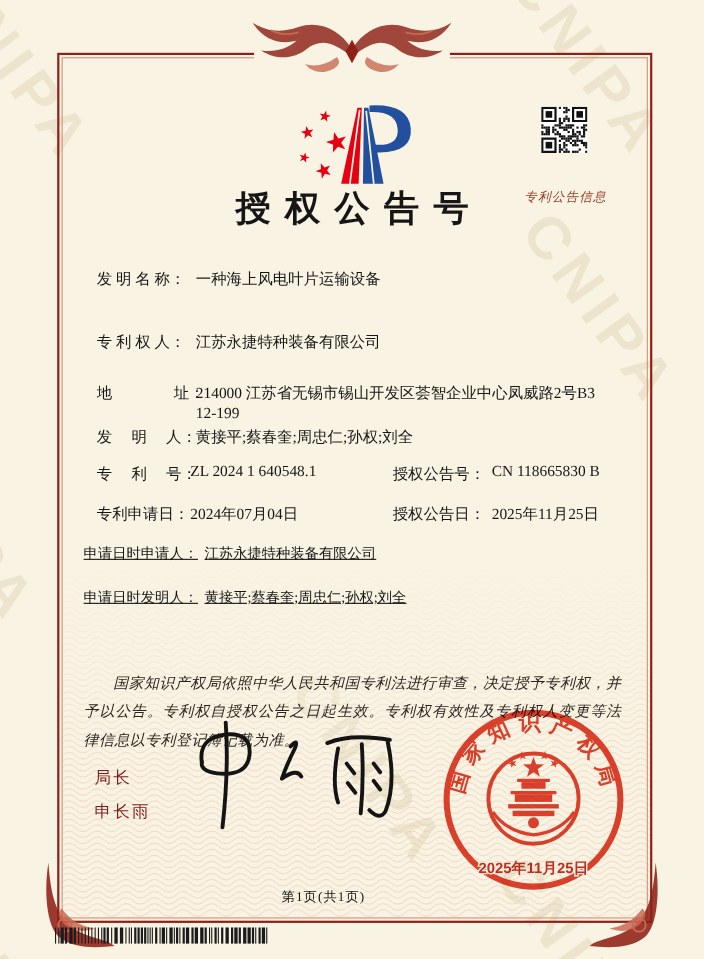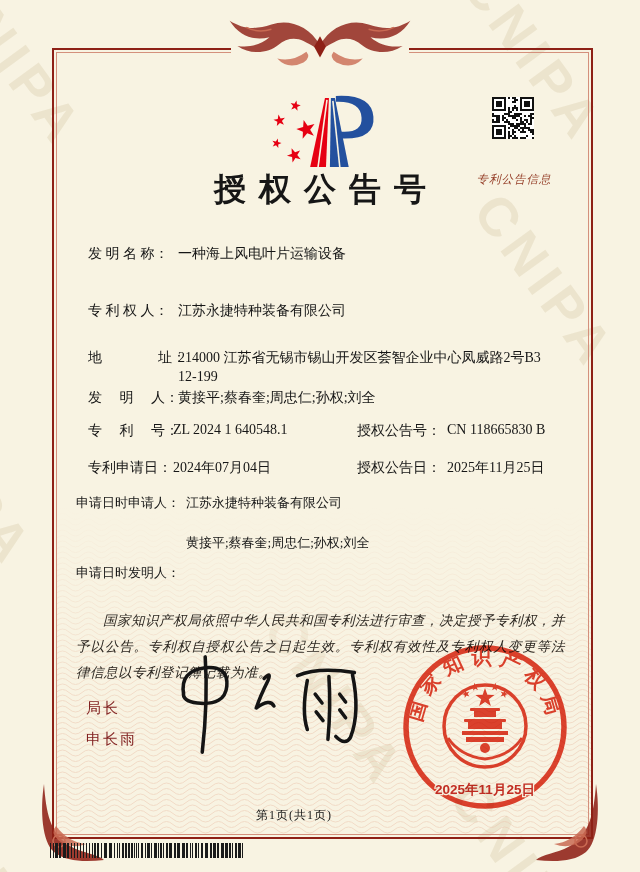--- a/index.html
+++ b/index.html
@@ -37,21 +37,21 @@
   .waves-fade{position:absolute;left:0;top:0;width:100%;height:200px;
     background:linear-gradient(to bottom, rgba(248,243,226,1) 0%, rgba(248,243,226,0) 100%);}
   
   .abs{position:absolute;z-index:6;}
   .cert-no{left:82px;top:90px;font-size:13px;letter-spacing:2px;}
   .title{left:0;top:168px;width:640px;text-align:center;font-size:32px;font-weight:700;
     letter-spacing:13px;text-indent:13px;}
   .qr-caption{left:466px;top:150px;width:96px;text-align:center;font-size:11.5px;
     font-style:italic;color:var(--caption-brown);letter-spacing:1px;margin-top:22px;}
   .lbl,.val{font-size:14px;white-space:nowrap;}
-  .small .lbl,.small .val,.sm{font-size:13px;}
+  .small .lbl,.small .val,.sm{font-size:13px;text-decoration:underline;}
   .legal{left:76px;top:596px;width:489px;font-size:13.5px;line-height:26px;
     text-align:justify;text-indent:2em;font-style:italic;color:#2b2620;letter-spacing:.5px;margin-top:12px;}
   .director{left:86px;top:692px;font-family:"Liberation Sans","DejaVu Sans",sans-serif;
     font-size:15px;line-height:31px;letter-spacing:2px;color:#7f1d1d;}
   .footer-page{left:0;top:807px;width:588px;text-align:center;font-size:12px;letter-spacing:1px;}
   .seal-svg{mix-blend-mode:multiply;opacity:.95;}
 </style>
 </head>
 <body>
 
@@ -337,21 +337,21 @@
   <span class="abs val" style="left:447px;top:422px">CN 118665830 B</span>
 
   <span class="abs lbl" style="left:88px;top:459px">专利申请日：</span>
   <span class="abs val" style="left:173px;top:459px">2024年07月04日</span>
   <span class="abs lbl" style="left:357px;top:459px">授权公告日：</span>
   <span class="abs val" style="left:447px;top:459px">2025年11月25日</span>
 
   <span class="abs lbl sm" style="left:76px;top:494px">申请日时申请人：</span>
   <span class="abs val sm" style="left:186px;top:494px">江苏永捷特种装备有限公司</span>
 
-  <span class="abs lbl sm" style="left:76px;top:564px">申请日时发明人：</span>
+  <span class="abs lbl sm" style="left:76px;top:534px">申请日时发明人：</span>
   <span class="abs val sm" style="left:186px;top:534px">黄接平;蔡春奎;周忠仁;孙权;刘全</span>
 
   <div class="abs legal">国家知识产权局依照中华人民共和国专利法进行审查，决定授予专利权，并予以公告。专利权自授权公告之日起生效。专利权有效性及专利权人变更等法律信息以专利登记簿记载为准。</div>
 
   <div class="abs director">
     <div>局长</div>
     <div>申长雨</div>
   </div>
 
   <svg class="abs" style="left:162px;top:650px" width="216" height="110" viewBox="0 0 220 110" fill="none" stroke="#141414" stroke-width="3.6" stroke-linecap="round" stroke-linejoin="round">

